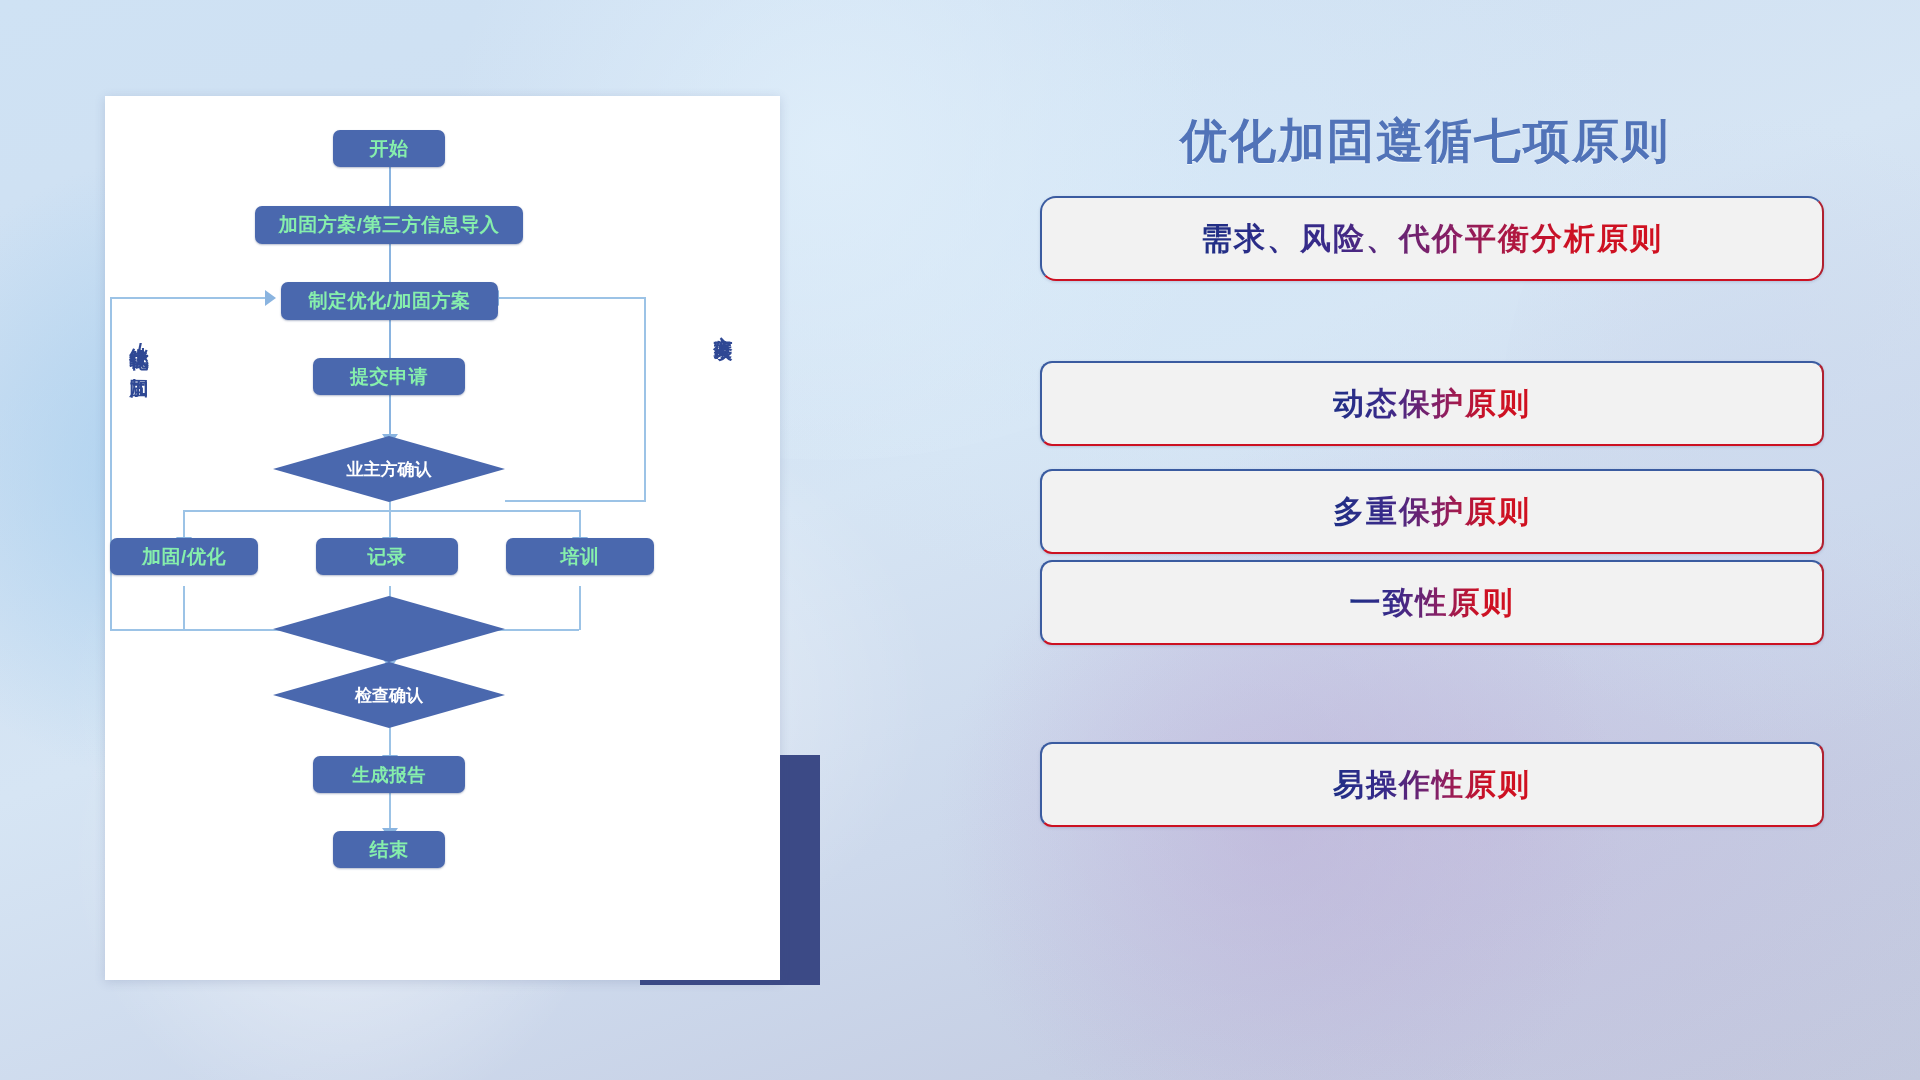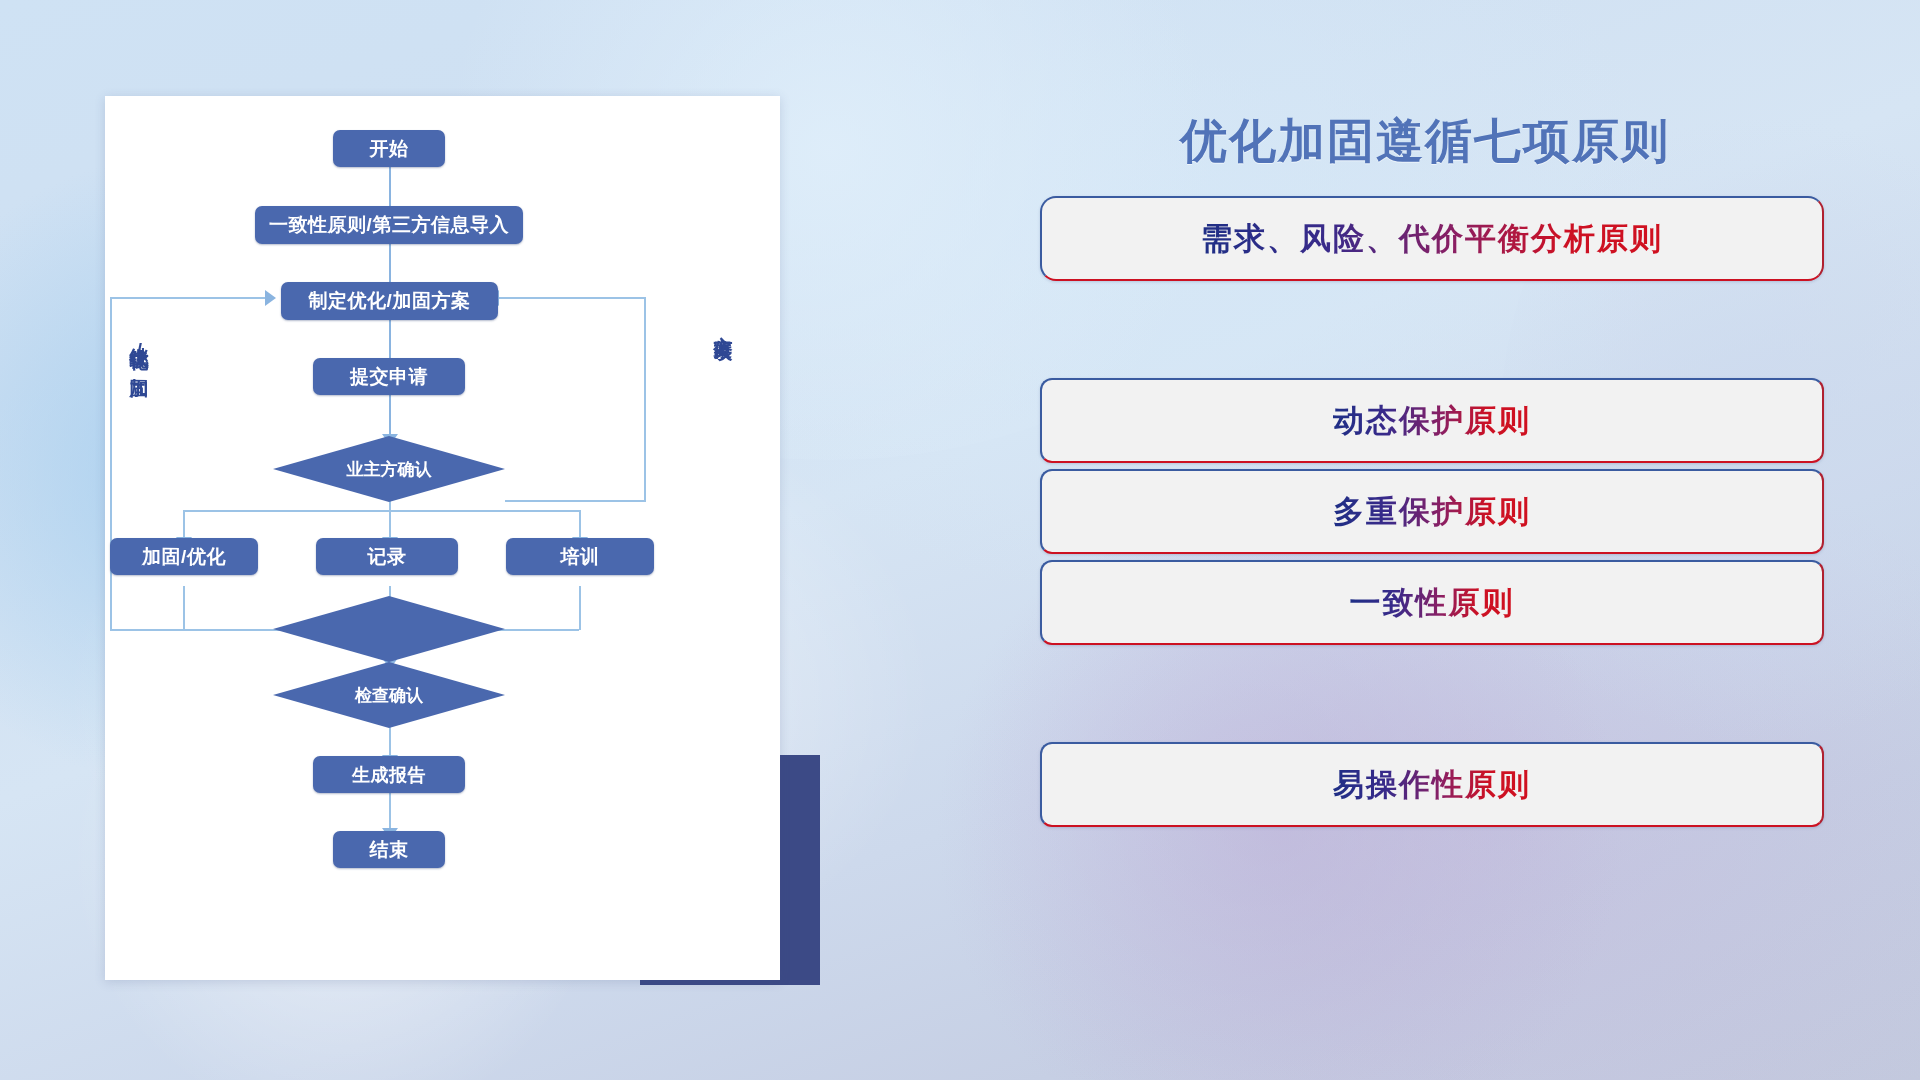--- a/index.html
+++ b/index.html
@@ -39,21 +39,21 @@
   #flow-card {
     position: absolute; left: 105px; top: 96px;
     width: 675px; height: 884px;
     background: #ffffff;
     box-shadow: 0 2px 10px rgba(60,80,130,0.18);
   }
 
   .node {
     position: absolute;
     background: #4a68ae;
-    color: #ffffff;
+    color: #86efac;
     border-radius: 7px;
     display: flex; align-items: center; justify-content: center;
     font-weight: bold;
     letter-spacing: 0.5px;
     box-shadow: 0 1px 2px rgba(40,60,110,0.35);
     white-space: nowrap;
   }
   .diamond {
     position: absolute;
     background: #4a68ae;
@@ -183,21 +183,21 @@
   <div class="arr-d" style="left:277px; top:659px;"></div>
 
   <div class="ln-v thin" style="left:284px; top:697px; height:38px;"></div>
   <div class="arr-d" style="left:277px; top:732px;"></div>
 
   <div class="vlabel" style="left:24px; top:235px; font-size:19px;">继续优化/加固</div>
   <div class="vlabel" style="left:608px; top:225px; font-size:19px;">方案修改</div>
 
   <div class="node" style="left:228px; top:34px;  width:112px; height:37px; font-size:19px;">开始</div>
 
-  <div class="node" style="left:150px; top:110px; width:268px; height:38px; font-size:19px;">一致性原则/第三方信息导入</div>
+  <div class="node" style="left:150px; top:110px; width:268px; height:38px; font-size:19px;">加固方案/第三方信息导入</div>
 
   <div class="node" style="left:176px; top:186px; width:217px; height:38px; font-size:19px;">制定优化/加固方案</div>
 
   <div class="node" style="left:208px; top:262px; width:152px; height:37px; font-size:19px;">提交申请</div>
 
   <div class="diamond" style="left:168px; top:340px; width:232px; height:66px; font-size:17px;">业主方确认</div>
 
   <div class="node" style="left:5px;   top:442px; width:148px; height:37px; font-size:19px;">加固/优化</div>
 
   <div class="node" style="left:211px; top:442px; width:142px; height:37px; font-size:19px;">记录</div>
@@ -213,21 +213,21 @@
   <div class="node" style="left:228px; top:735px; width:112px; height:37px; font-size:19px;">结束</div>
 </div>
 
 <div id="right-panel">
 
   <div id="deck-title">优化加固遵循七项原则</div>
 
   <div class="principle" style="top:196px;border-radius:16px;">
     <span class="ptext">需求、风险、代价平衡分析原则</span>
   </div>
-  <div class="principle" style="top:378px;">
+  <div class="principle" style="top:361px;">
     <span class="ptext">动态保护原则</span>
   </div>
   <div class="principle" style="top:469px;">
     <span class="ptext">多重保护原则</span>
   </div>
   <div class="principle" style="top:560px;">
     <span class="ptext">一致性原则</span>
   </div>
   <div class="principle" style="top:742px;">
     <span class="ptext">易操作性原则</span>

